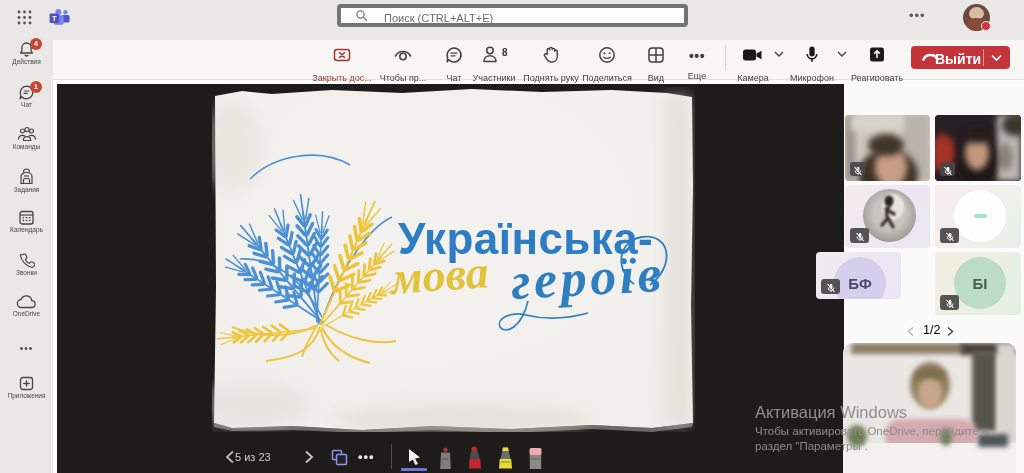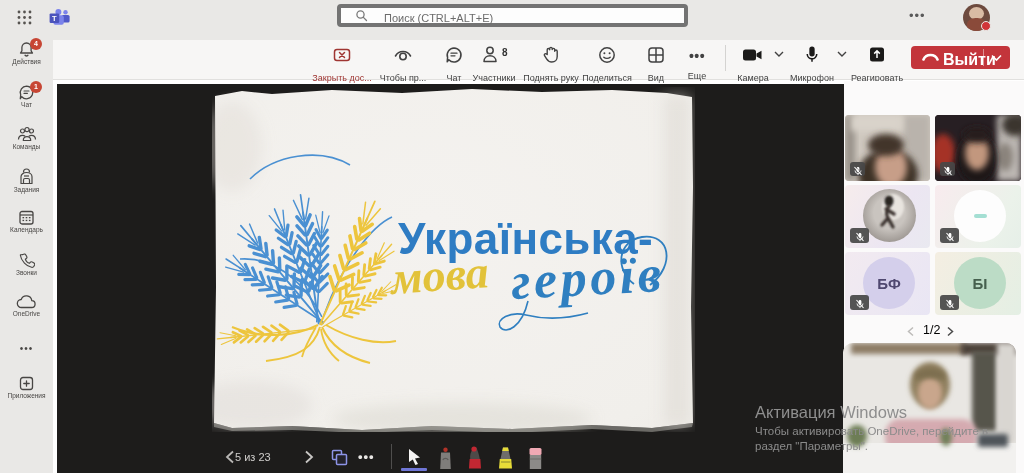--- a/index.html
+++ b/index.html
@@ -150,21 +150,21 @@
     <svg class="ic" width="20" height="20" viewBox="0 0 20 20">
       <rect x="3" y="2.5" width="14" height="14" rx="2.5" fill="#1b1a19"></rect>
       <path d="M10 13 V6.2 M7.2 8.6 L10 5.8 l2.8 2.8" fill="none" stroke="#fff" stroke-width="1.5"></path>
     </svg>
     <span class="lb">Реагировать</span>
   </div>
   <div class="abs" style="left:911px;top:46px;width:99px;height:23px;background:#c3353b;border-radius:4px">
     <svg class="abs" style="left:11px;top:6px" width="17" height="11" viewBox="0 0 17 11">
       <path d="M1.5 7.5 C 4 1.5, 13 1.5, 15.5 7.5" fill="none" stroke="#fff" stroke-width="2.6" stroke-linecap="round"></path>
     </svg>
-    <span class="abs" style="left:32px;top:5px;color:#fff;font-weight:bold;font-size:16px">Выйти</span>
+    <span class="abs" style="left:24px;top:5px;color:#fff;font-weight:bold;font-size:14px">Выйти</span>
     <div class="abs" style="left:72px;top:3px;width:1px;height:17px;background:rgba(255,255,255,.45)"></div>
     <svg class="abs" style="left:79px;top:8px" width="13" height="8" viewBox="0 0 13 8">
       <path d="M2 1.5 l4.5 4.5 4.5-4.5" fill="none" stroke="#fff" stroke-width="1.6"></path>
     </svg>
   </div>
 
   <div class="abs" id="sidebar"></div>
   <div class="sbtn" style="top:41px">
     <svg width="17" height="17" viewBox="0 0 17 17">
       <path d="M8.5 2 c-2.9 0-4.6 2-4.6 4.6 v3.2 l-1.4 2.2 h12 l-1.4-2.2 V6.6 C13.1 4 11.4 2 8.5 2 Z" fill="none" stroke="#484644" stroke-width="1.3" stroke-linejoin="round"></path>
@@ -425,21 +425,21 @@
     <div class="avcirc" style="left:19px;top:5px;width:52px;height:52px;background:#fdfdfd">
       <div style="width:13px;height:3.5px;border-radius:2px;background:#86d4c4;opacity:.75"></div>
     </div>
     <div class="micoff" style="width:19px;height:15px"><svg style="margin:2.5px 0 0 4.5px" width="10" height="10" viewBox="0 0 10 10">
         <rect x="3.6" y="1" width="2.8" height="5" rx="1.4" fill="#fff"></rect>
         <path d="M2 4.5 a3 3 0 0 0 6 0 M5 7.5 v1.6" stroke="#fff" stroke-width=".9" fill="none"></path>
         <line x1="1.5" y1="1" x2="8.5" y2="9" stroke="#fff" stroke-width="1.1"></line>
       </svg></div>
   </div>
 
-  <div class="tile" style="left:845px;top:252px;width:85px;height:63px;background:linear-gradient(120deg,#f2eaf0,#e9e6f4)">
+  <div class="tile" style="left:816px;top:252px;width:85px;height:47px;background:linear-gradient(120deg,#f2eaf0,#e9e6f4)">
     <div class="avcirc" style="left:18px;top:5px;width:52px;height:52px;background:#d4cfeb;color:#4f4870;font-size:15px">БФ</div>
     <div class="micoff" style="width:19px;height:15px"><svg style="margin:2.5px 0 0 4.5px" width="10" height="10" viewBox="0 0 10 10">
         <rect x="3.6" y="1" width="2.8" height="5" rx="1.4" fill="#fff"></rect>
         <path d="M2 4.5 a3 3 0 0 0 6 0 M5 7.5 v1.6" stroke="#fff" stroke-width=".9" fill="none"></path>
         <line x1="1.5" y1="1" x2="8.5" y2="9" stroke="#fff" stroke-width="1.1"></line>
       </svg></div>
   </div>
 
   <div class="tile" style="left:935px;top:252px;width:86px;height:63px;background:linear-gradient(120deg,#f4eee2,#e4efe4)">
     <div class="avcirc" style="left:19px;top:5px;width:52px;height:52px;background:#bcdcc6;color:#46604e;font-size:15px">БІ</div>

